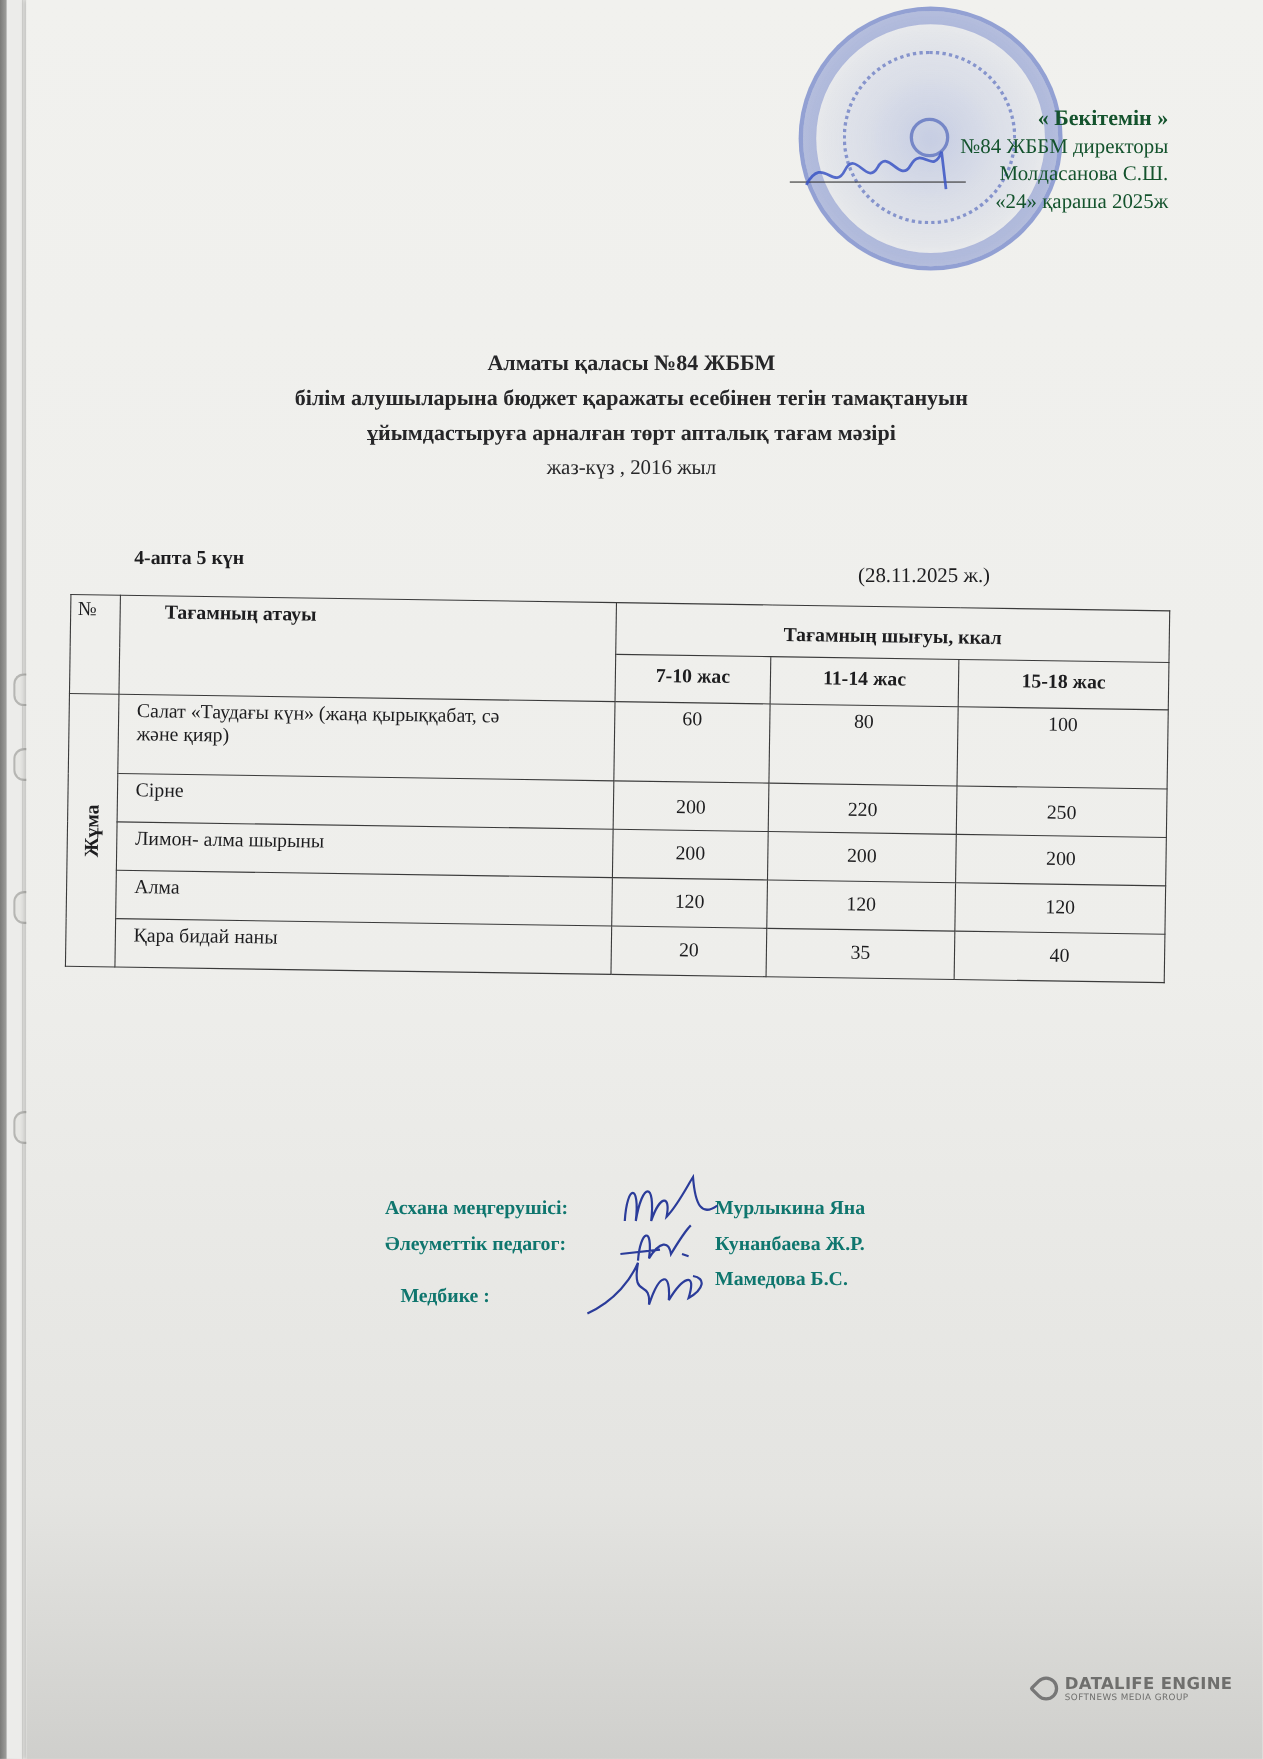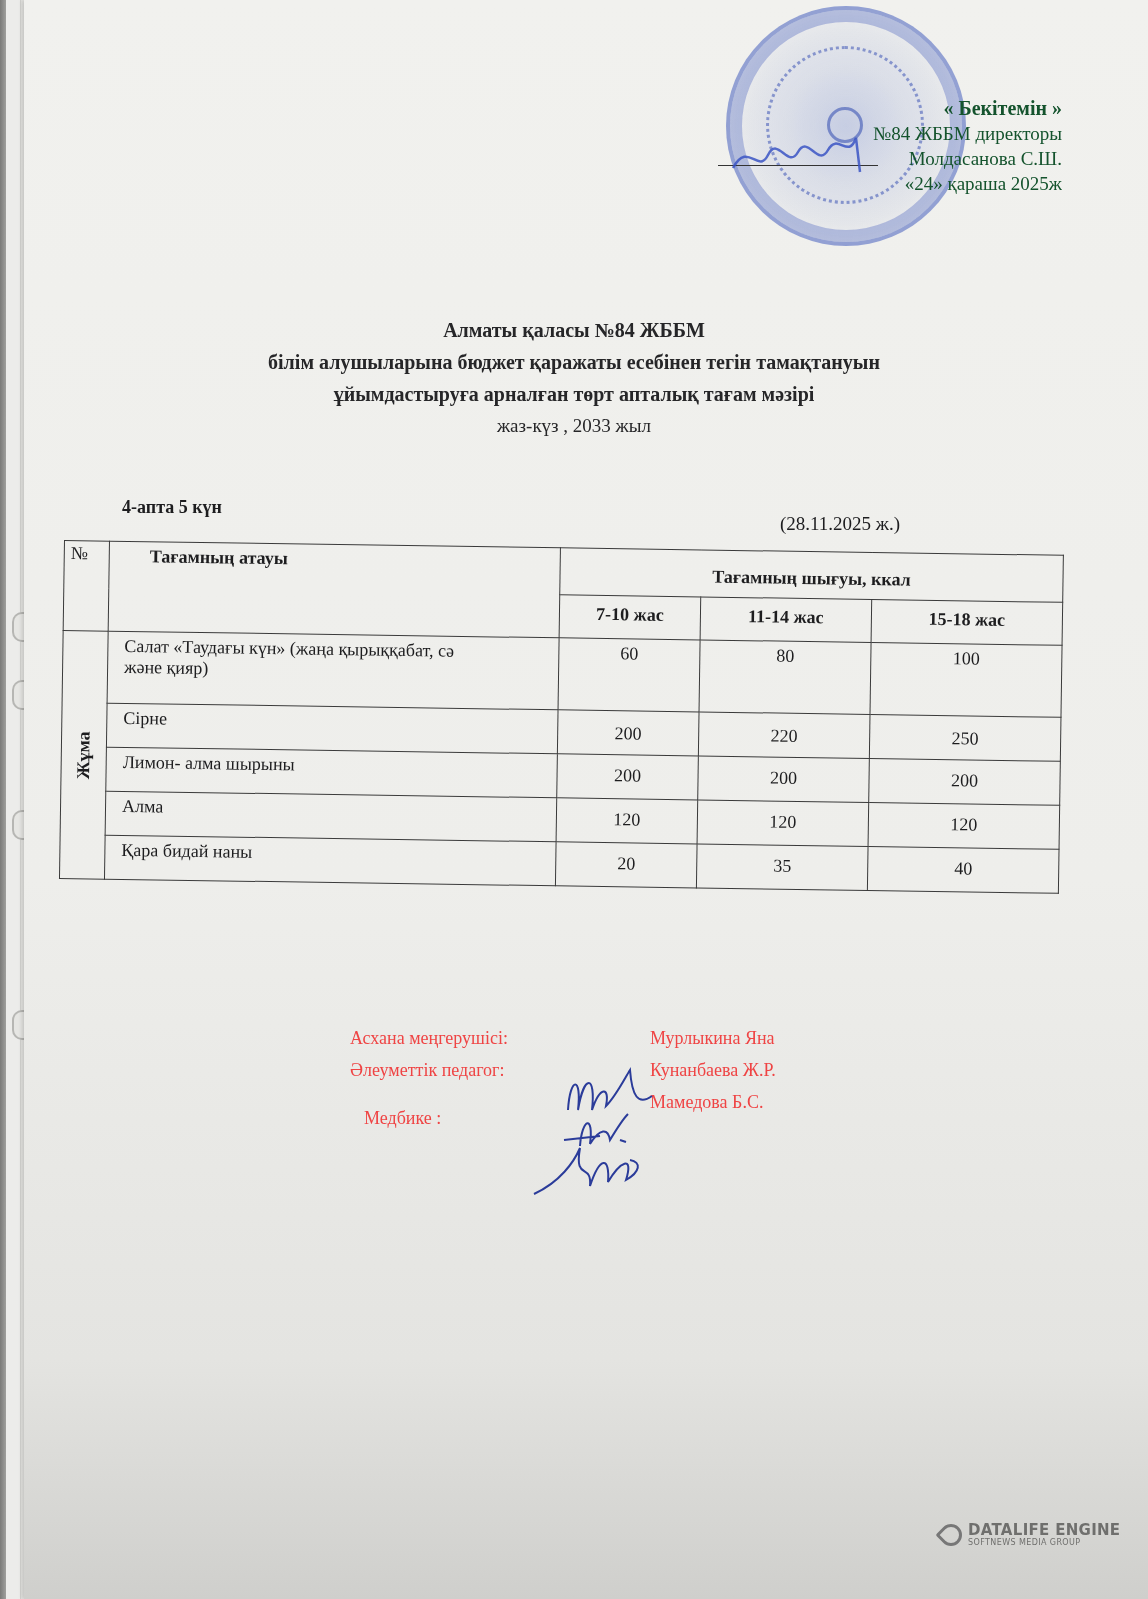--- a/index.html
+++ b/index.html
@@ -69,22 +69,22 @@
     .menu-table .age-head { text-align: center; font-weight: bold; height: 30px; padding-top: 8px; }
     .menu-table td.val { text-align: center; font-size: 18px; }
     .menu-table td.dish { padding-left: 16px; }
     .day-cell { position: relative; width: 24px; }
     .day-cell span {
       position: absolute; left: 50%; top: 50%; transform: translate(-50%,-50%) rotate(-90deg);
       white-space: nowrap; font-weight: bold; font-size: 18px;
     }
     .trunc { display: inline-block; max-width: 410px; overflow: hidden; white-space: nowrap; vertical-align: top; }
     .staff {
-      position: absolute; left: 350px; top: 1022px; font-size: 18px; font-weight: normal; line-height: 32px;
-      color: #ef4444;
+      position: absolute; left: 350px; top: 1082px; font-size: 18px; font-weight: bold; line-height: 32px;
+      color: #0f766e;
     }
     .staff .row { display: flex; }
     .staff .role { width: 300px; }
     .staff .row:nth-child(3) .role { padding-left: 14px; width: 286px; margin-top: 16px; }
     .watermark {
       position: absolute; left: 940px; top: 1522px; display: flex; align-items: center; gap: 6px;
       color: #6f6f6d; font-family: "DejaVu Sans", sans-serif;
     }
     .watermark .logo {
       width: 22px; height: 22px; border: 3px solid #777; border-radius: 50% 50% 50% 10%; transform: rotate(45deg);
@@ -118,21 +118,21 @@
 </div>
 <div class="sign-line"></div>
 <svg class="signature" style="left:728px; top:130px;" width="150" height="50">
   <path d="M5 38 C 20 10, 30 45, 40 25 S 60 40, 70 22 S 90 38, 100 20 S 120 30, 128 8 L 132 42" fill="none" stroke="#3b55c4" stroke-width="2.5" opacity="0.85"></path>
 </svg>
 
 <div class="heading">
   <div>Алматы қаласы №84 ЖББМ</div>
   <div>білім алушыларына бюджет қаражаты есебінен  тегін тамақтануын</div>
   <div>ұйымдастыруға арналған төрт апталық тағам мәзірі</div>
-  <div class="season">жаз-күз , 2033 жыл</div>
+  <div class="season">жаз-күз , 2016 жыл</div>
 </div>
 
 <div class="week-label">4-апта 5 күн</div>
 <div class="date-label">(28.11.2025 ж.)</div>
 
 <table class="menu-table">
   <tbody>
       <tr>
     <th class="no-col" rowspan="2">№</th>
     <th class="name-col" rowspan="2">Тағамның атауы</th>

